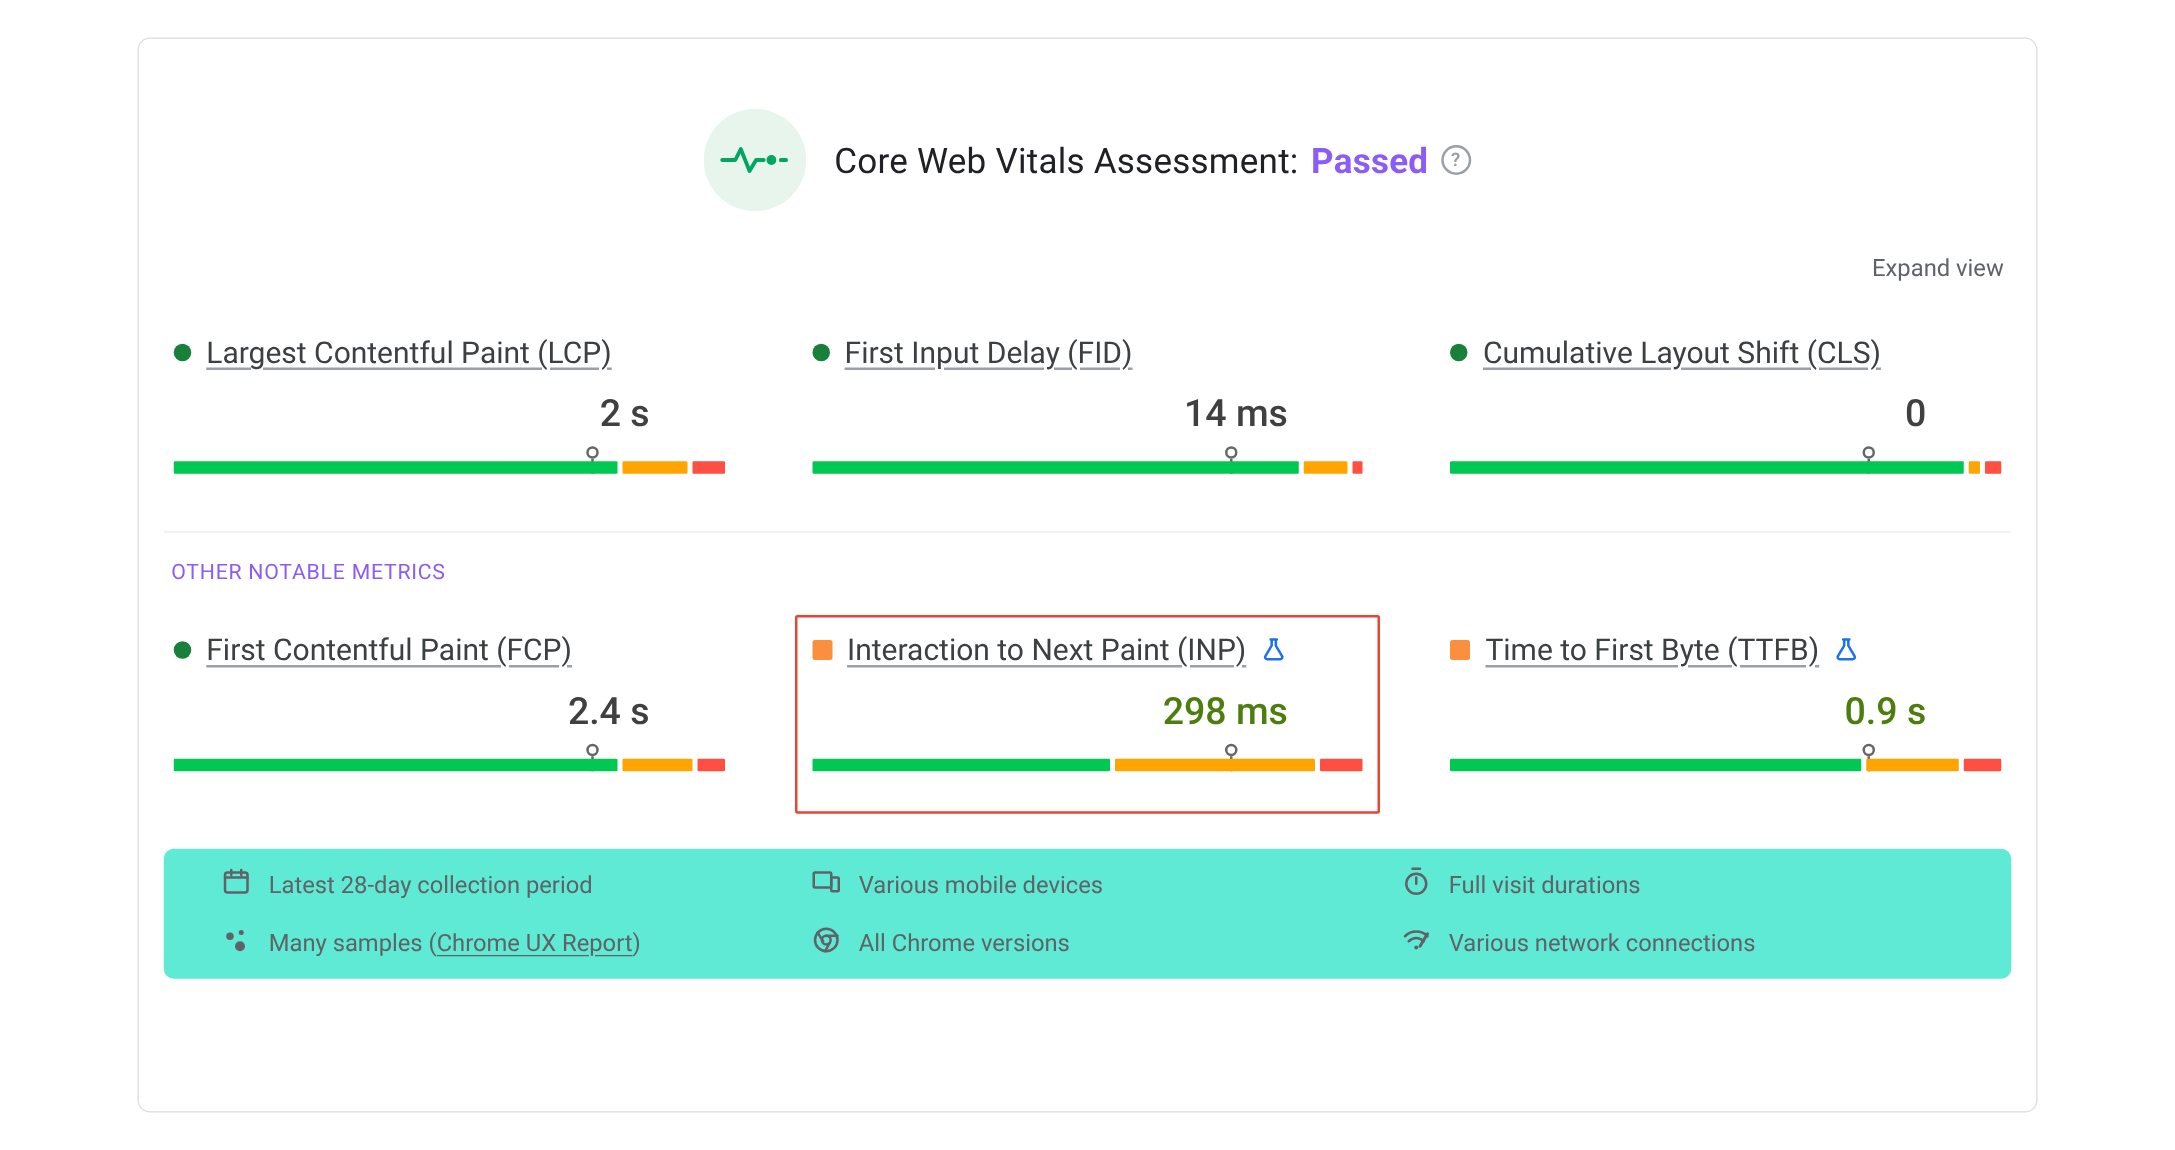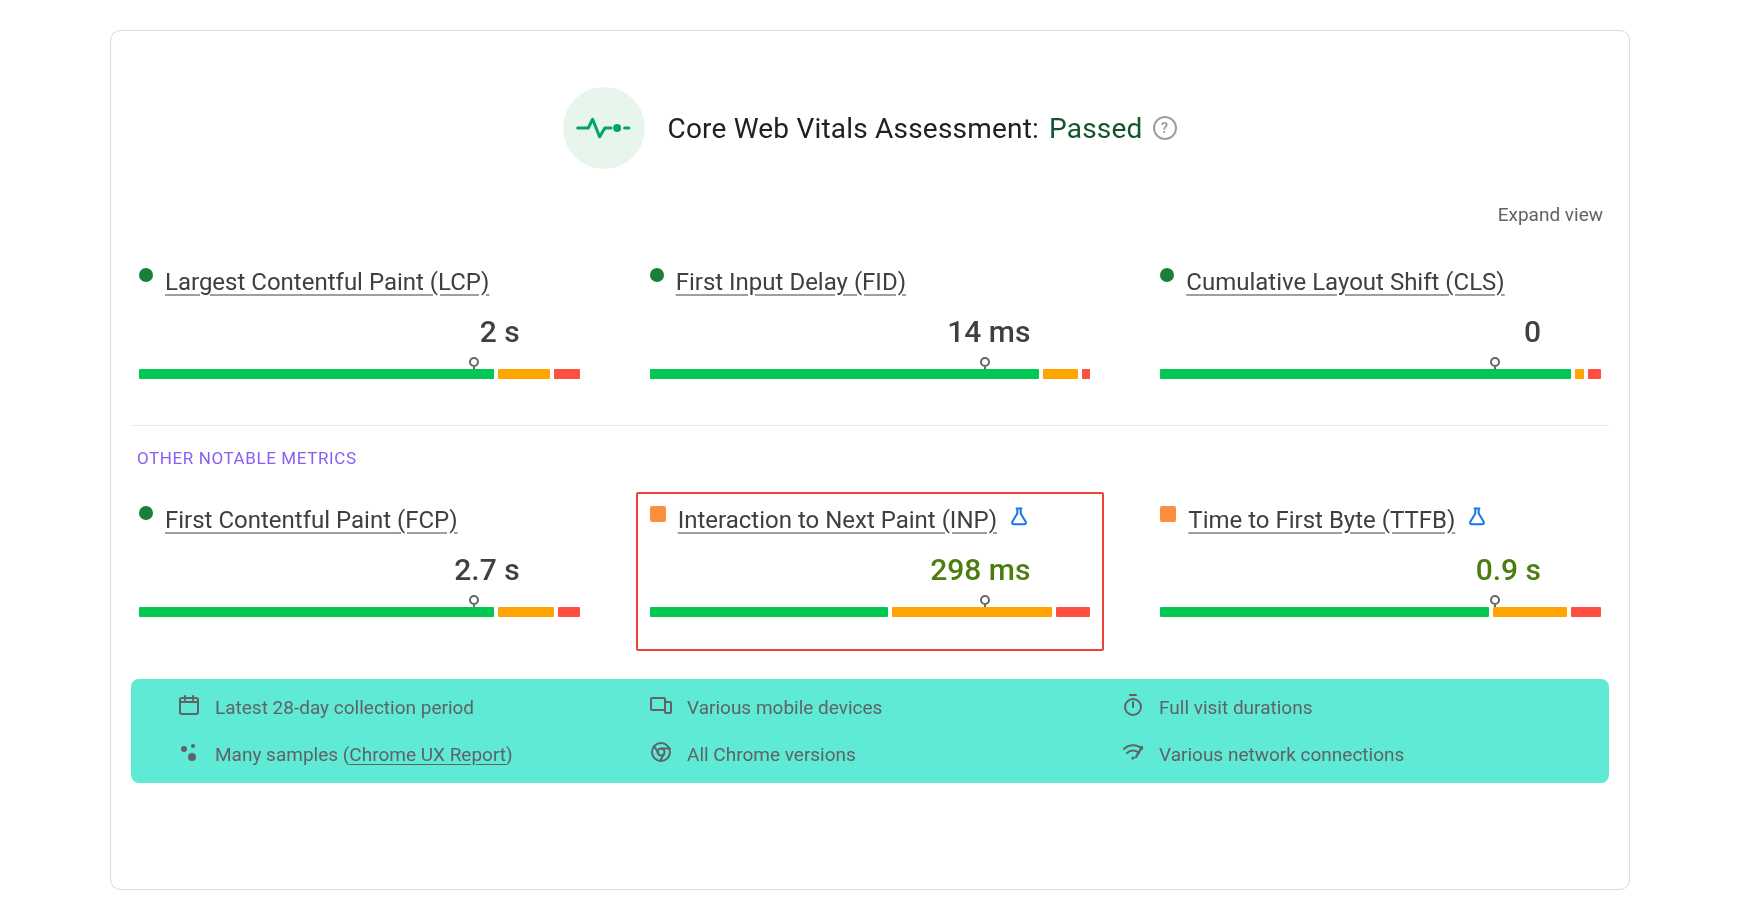--- a/index.html
+++ b/index.html
@@ -40,21 +40,21 @@
     background: #e8f5ec;
     display: flex; align-items: center; justify-content: center;
   }
   .pulse-badge svg { width: 56px; height: 28px; }
   .assessment-title {
     font-size: 28px;
     letter-spacing: 0.2px;
     color: #202124;
     display: flex; align-items: center; gap: 10px;
   }
-  .assessment-title .status { color: #14532d; font-weight: 400; }
+  .assessment-title .status { color: #8b5cf6; font-weight: 700; }
   .help-icon {
     width:24px; height:24px; border-radius:50%;
     border:2px solid #9aa0a6; color:#9aa0a6;
     display:inline-flex; align-items:center; justify-content:center;
     font-size:15px; font-weight:600; line-height:1;
     cursor: pointer;
   }
   .expand-row {
     display:flex; justify-content:flex-end;
     margin-top: 34px; margin-right: 6px;
@@ -73,21 +73,21 @@
   }
   .metric { position:relative; }
   .metric.highlight {
     outline: 2px solid #eb4335;
     outline-offset: -2px;
     border-radius: 2px;
     padding: 14px 14px 34px 14px;
     margin: -14px -14px -34px -14px;
   }
   .metric-title-row {
-    display:flex; gap:12px;
+    display:flex; align-items:center; gap:12px;
   }
   .status-dot { width:14px; height:14px; border-radius:50%; flex:none; }
   .status-dot.good { background:#188038; }
   .status-sq { width:16px; height:16px; flex:none; border-radius:2px; }
   .status-sq.ni { background:#fa903e; }
   .metric-name {
     font-size:24px; color:#3c4043;
     text-decoration: underline;
     text-decoration-color:#9aa0a6;
     text-underline-offset: 4px;
@@ -248,21 +248,21 @@
 
     <div class="section-label">OTHER NOTABLE METRICS</div>
 
     <div class="metrics-grid" style="margin-top:38px" id="other-grid">
   <div class="metric">
     <div class="metric-title-row">
       <span class="status-dot good"></span>
       <span class="metric-name">First Contentful Paint (FCP)</span>
 
     </div>
-    <div class="metric-value-row good">2.7 s</div>
+    <div class="metric-value-row good">2.4 s</div>
     <div class="dist-wrap">
       <div class="marker" style="left:76%">
         <span class="pin"></span>
               <span class="stem"></span>
       </div>
       <div class="dist-bar">
         <span class="seg good" style="width:82%"></span>
         <span class="seg ni" style="width:13%"></span>
         <span class="seg poor" style="width:5%"></span>
       </div>

